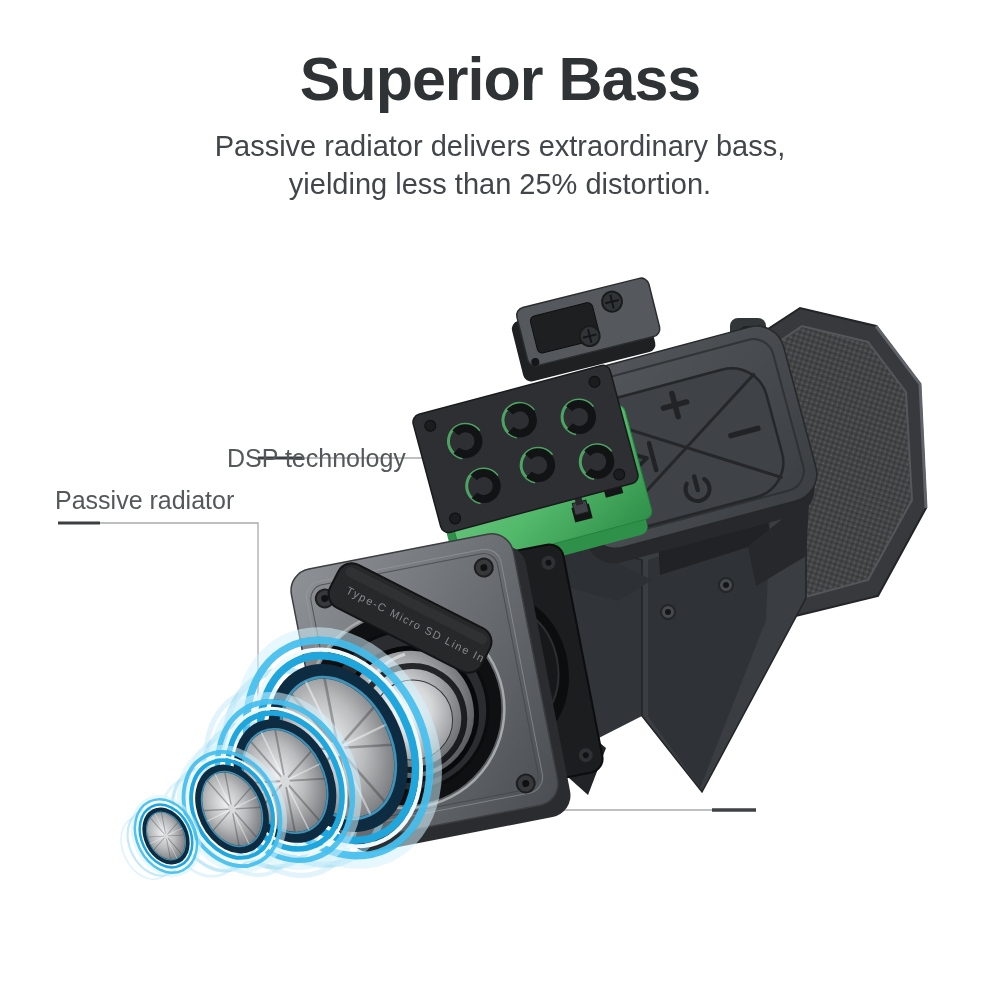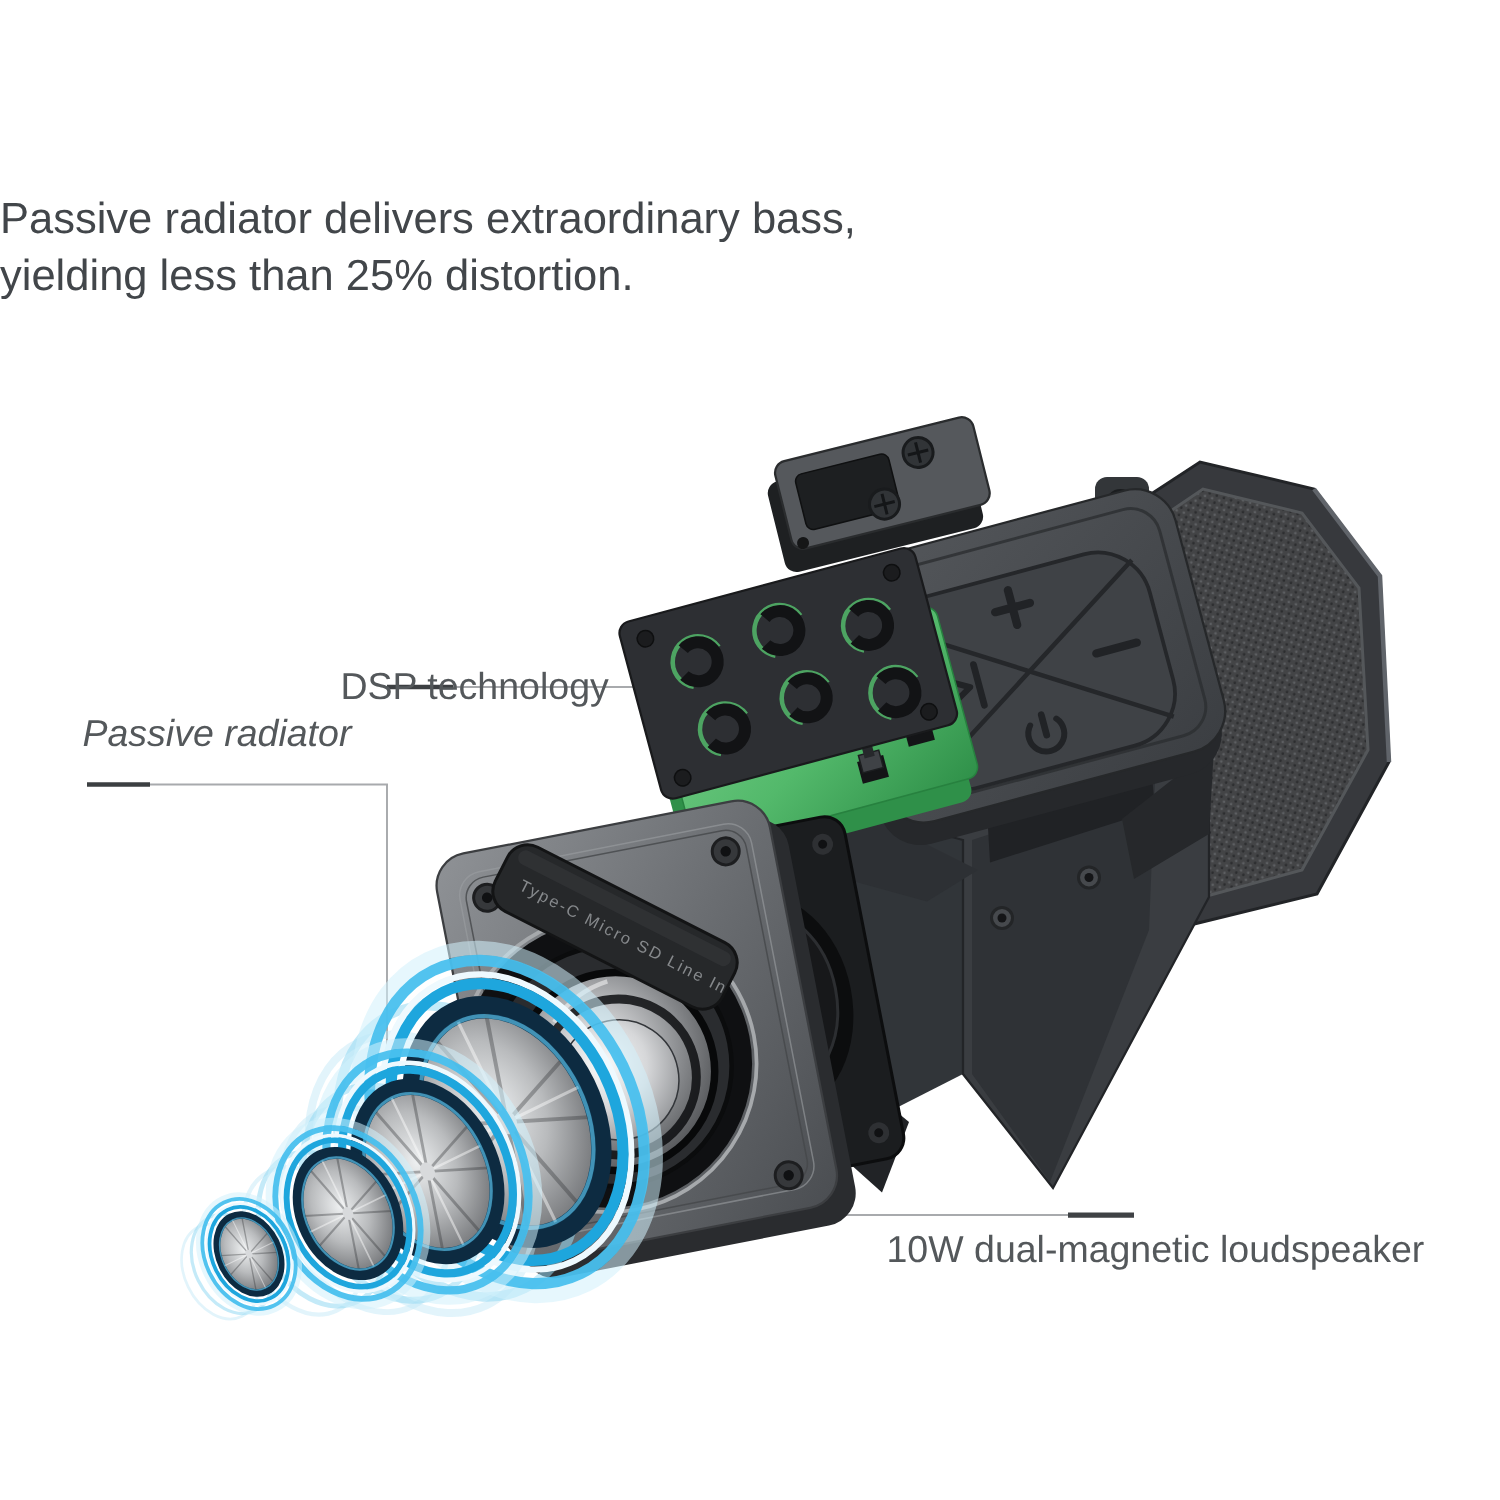--- a/index.html
+++ b/index.html
@@ -1,32 +1,33 @@
 <!DOCTYPE html>
 <html><head>
 <meta charset="utf-8">
 <style>
   html,body{margin:0;padding:0;background:#fff;}
   .canvas{position:relative;width:1000px;height:1000px;background:#ffffff;overflow:hidden;
           font-family:"Liberation Sans",sans-serif;}
   .title{position:absolute;left:0;right:0;top:44px;text-align:center;
          font-size:61px;font-weight:700;letter-spacing:-1px;color:#2f3336;}
-  .subtitle{position:absolute;left:0;right:0;top:127px;
+  .subtitle{position:absolute;left:0;right:0;top:127px;text-align:center;
             font-size:29px;line-height:38px;color:#42464a;}
   .callout{position:absolute;font-size:25px;color:#54585b;white-space:nowrap;}
   .callout.dsp{left:227px;top:444px;}
-  .callout.passive{left:55px;top:475px;font-style:italic;}
+  .callout.passive{left:55px;top:486px;}
   .callout.loud{left:591px;top:819px;}
   svg.art{position:absolute;left:0;top:0;}
 </style>
 </head>
 <body>
 
 <div class="canvas">
 
+  <div class="title">Superior Bass</div>
   <div class="subtitle">
     <div>Passive radiator delivers extraordinary bass,</div>
     <div>yielding less than 25% distortion.</div>
   </div>
 
   <svg class="art" width="1000" height="1000" viewBox="0 0 1000 1000">
     <defs>
       <linearGradient id="gPanel" x1="0" y1="0" x2="1" y2="1">
         <stop offset="0" stop-color="#90939七"></stop>
       </linearGradient>
@@ -270,15 +271,14 @@
     <g>
       <use href="#discTpl" transform="translate(338,748) rotate(-26) scale(1.06)"></use>
       <use href="#discTpl" transform="translate(285,781) rotate(-26) scale(0.78)"></use>
       <use href="#discTpl" transform="translate(232,809) rotate(-26) scale(0.56)"></use>
       <use href="#discTpl" transform="translate(166,836) rotate(-26) scale(0.36)"></use>
     </g>
   </svg>
 
   <div class="callout dsp">DSP technology</div>
   <div class="callout passive">Passive radiator</div>
-  <div class="callout loud">10W dual-magnetic loudspeaker</div>
 
 </div>
 
 </body></html>

